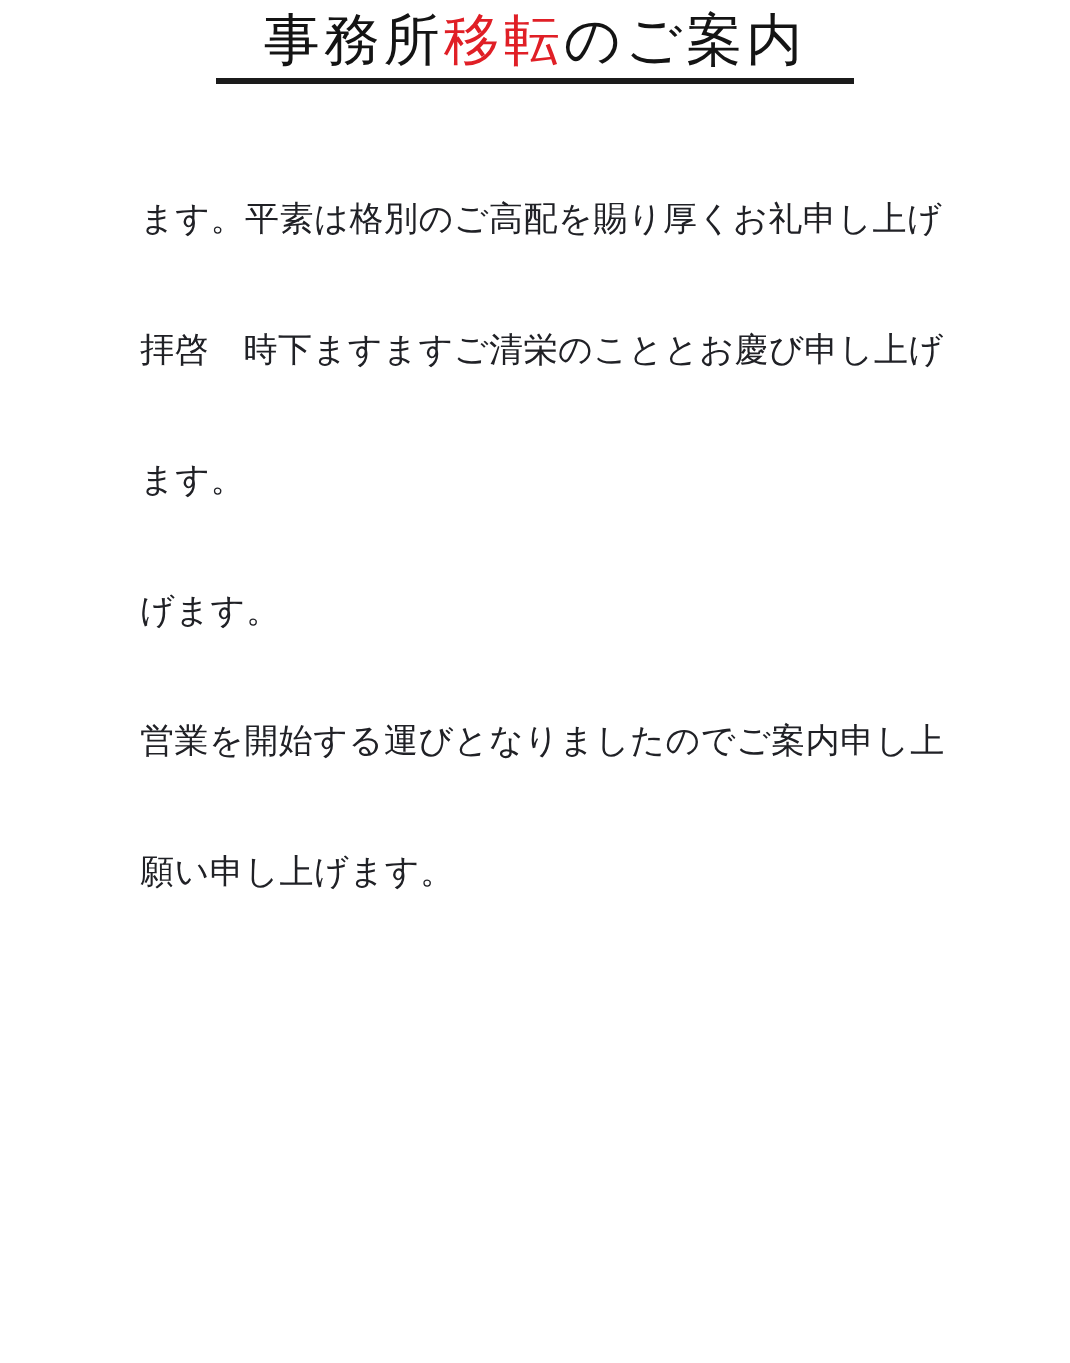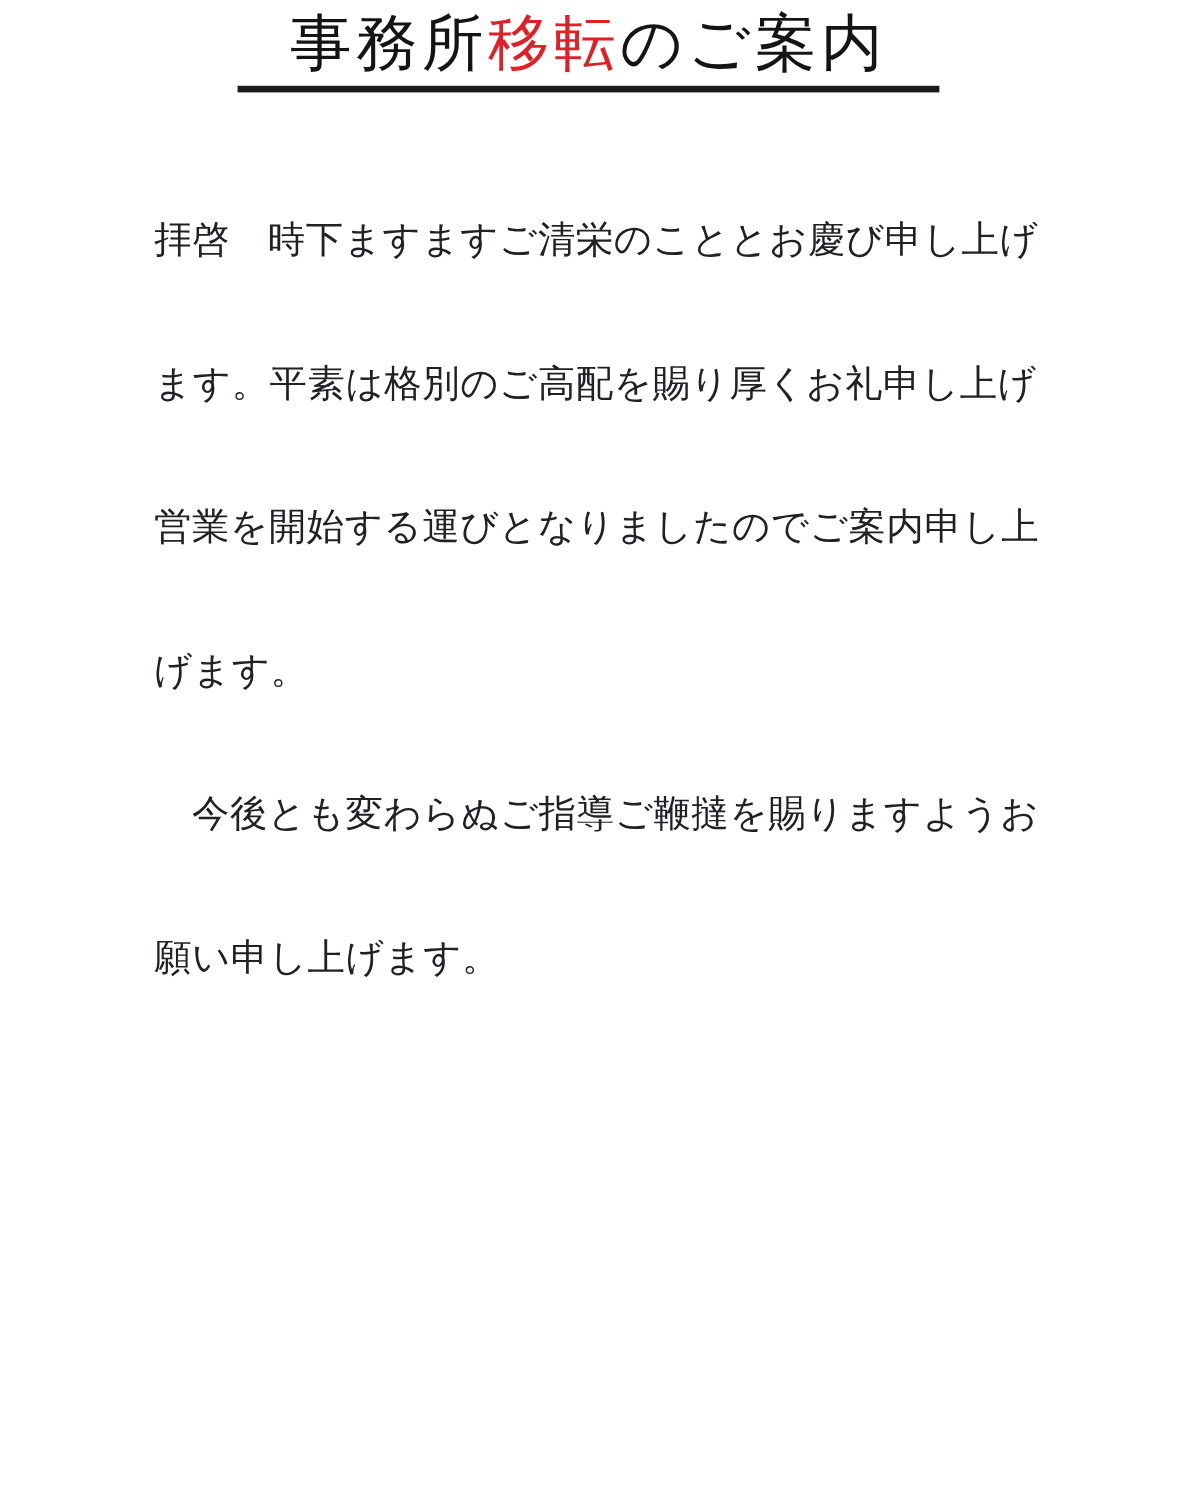--- a/index.html
+++ b/index.html
@@ -32,25 +32,25 @@
 </style>
 </head>
 <body>
 
 <div class="page">
 
   <div class="title"><span>事務所</span><span class="hl">移転</span><span>のご案内</span></div>
   <div class="title-underline"></div>
 
   <div class="letter">
+    <div class="lline">ます。平素は格別のご高配を賜り厚くお礼申し上げ</div>
     <div class="lline">拝啓　時下ますますご清栄のこととお慶び申し上げ</div>
-    <div class="lline">ます。平素は格別のご高配を賜り厚くお礼申し上げ</div>
+    <div class="lline">ます。</div>
+    <div class="lline">げます。</div>
     <div class="lline">営業を開始する運びとなりましたのでご案内申し上</div>
-    <div class="lline">げます。</div>
-    <div class="lline">　今後とも変わらぬご指導ご鞭撻を賜りますようお</div>
     <div class="lline">願い申し上げます。</div>
     
     
     
     
   </div>
 
 </div>
 
 </body></html>

